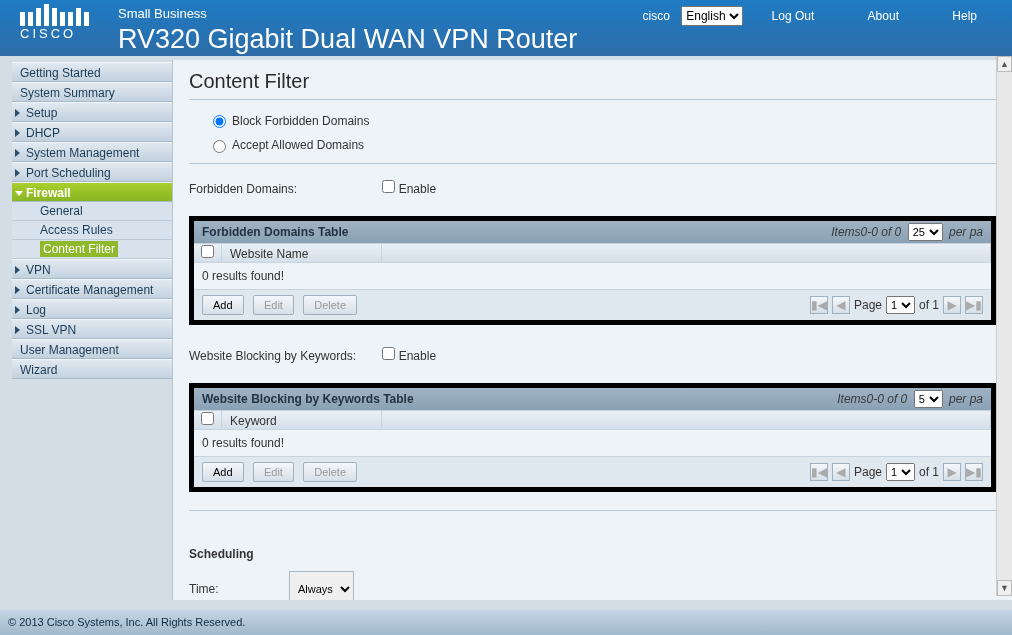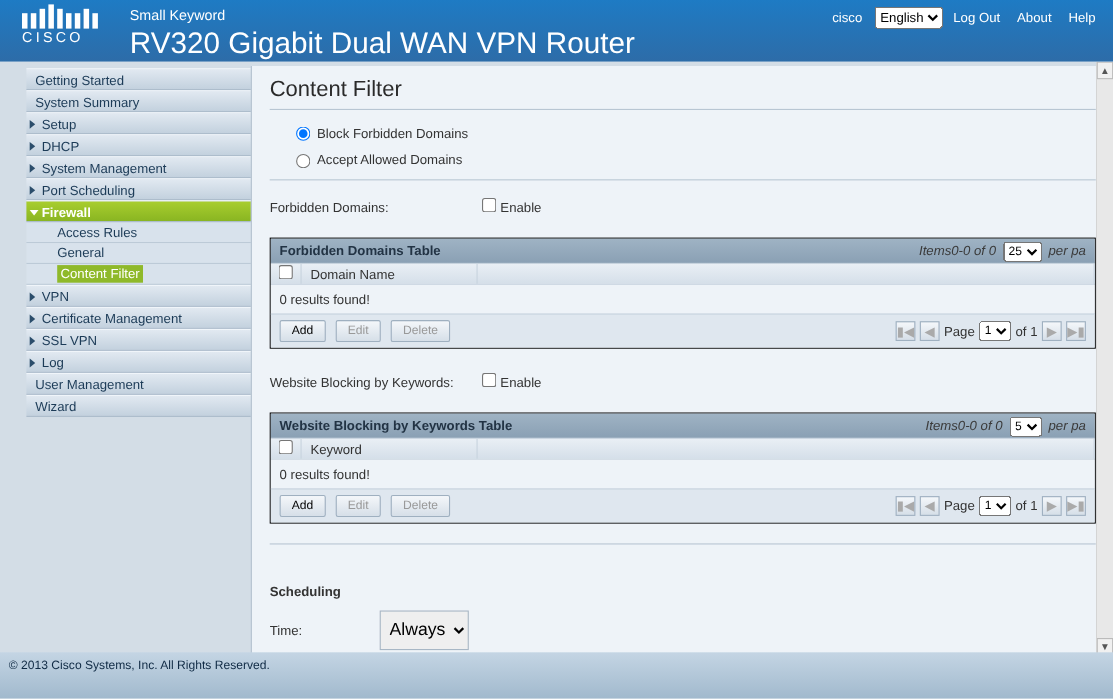--- a/index.html
+++ b/index.html
@@ -6,111 +6,111 @@
 body{background:#fff;font-size:12px;color:#333}
 .page{width:1012px;height:635px;position:relative;overflow:hidden}
 
 .hdr{height:56px;background:linear-gradient(#1e7bc4,#2d6ca8);color:#fff;position:relative}
 .logo-bars{position:absolute;left:20px;top:8px}
 .logo-bars span{display:inline-block;width:5px;height:14px;background:#fff;margin-right:3px}
 .logo-txt{position:absolute;left:20px;top:26px;font-size:13px;letter-spacing:3px;text-transform:uppercase}
 .sb{position:absolute;left:118px;top:6px;font-size:13px}
 .model{position:absolute;left:118px;top:24px;font-size:27px}
 .hdr-right{position:absolute;right:10px;top:6px;font-size:12px}
-.hdr-right a{color:#fff;text-decoration:none;margin:0 6px}
+.hdr-right a{color:#fff;text-decoration:none;margin:0 25px}
 .hdr-right select{font-size:12px;height:20px}
 .hdr-right .brand{margin-right:8px}
 
 .body{display:flex;height:554px;background:#d3dde6}
-.nav{width:228px;padding-top:6px;padding-left:24px}
+.nav{width:172px;padding-top:6px;padding-left:12px}
 .main-wrap{flex:1;padding:4px 0 0 0;position:relative}
 .main{background:#eef3f8;height:540px;overflow:auto;border-left:1px solid #b5c3d0;position:relative}
 
 .nav-row{height:20px;line-height:20px;background:linear-gradient(#e1e9f1,#c3d1de);border-bottom:1px solid #a9bac9;border-top:1px solid #f0f5fa;padding-left:8px;cursor:pointer;position:relative;font-size:12px;color:#1c3b57}
 .nav-row.arrow::before{content:'';position:absolute;left:3px;top:6px;width:0;height:0;border-top:4px solid transparent;border-bottom:4px solid transparent;border-left:5px solid #2b4d6b}
 .nav-row.arrow{padding-left:14px}
 .nav-row.open{background:linear-gradient(#a9ce2e,#89b522);color:#fff;font-weight:bold}
 .nav-row.open::before{border-left:none;border-top:5px solid #fff;border-left:4px solid transparent;border-right:4px solid transparent;left:3px;top:8px}
 .nav-sub{height:19px;line-height:19px;background:#d8e2ec;border-bottom:1px solid #bccad7;padding-left:28px;font-size:12px;color:#1c3b57;cursor:pointer}
 .nav-sub.sel{color:#fff}
 .nav-sub.sel span{background:#8fb92a;padding:1px 3px}
 
 .content{padding:10px 16px 20px 16px}
 h1{font-size:20px;font-weight:normal;color:#2a2a2a;margin-bottom:6px}
 .hr{border:0;border-top:1px solid #b8c6d3;margin:6px 0 14px 0}
 .radio-row{margin:6px 0 10px 24px;font-size:12px}
 .radio-row input{vertical-align:middle;margin-right:6px}
 .fld-row{margin:16px 0 8px 0;font-size:12px}
 .fld-row .lbl{display:inline-block;width:190px}
 
-.tbl{border:1px solid #000000;margin-top:20px}
+.tbl{border:5px solid #000000;margin-top:20px}
 .tbl-hd{background:linear-gradient(#9fb3c4,#8aa0b4);height:22px;line-height:22px;padding:0 8px;font-weight:bold;color:#223344;position:relative;font-size:12px}
 .tbl-hd .status{position:absolute;right:8px;top:0;font-style:italic;font-weight:normal;color:#3a3a3a}
 .tbl-hd .status select{font-size:11px;height:18px;margin:0 3px;font-style:normal}
 .tbl-cols{display:flex;background:linear-gradient(#e9eff5,#d5dfe9);border-top:1px solid #c7d3de;border-bottom:1px solid #c7d3de;height:20px;line-height:20px;font-size:12px}
 .tbl-cols .cb{width:28px;text-align:center;border-right:1px solid #c7d3de}
 .tbl-cols .col{padding-left:8px;border-right:1px solid #c7d3de}
 .tbl-empty{padding:6px 8px;font-size:12px;background:#eef3f8}
 .tbl-foot{background:#dfe7ef;border-top:1px solid #c7d3de;padding:5px 8px;display:flex;align-items:center;justify-content:space-between}
 .btns button{font-size:11px;padding:3px 10px;margin-right:6px;background:linear-gradient(#f4f7fa,#d6dfe8);border:1px solid #9fb0c0;border-radius:2px;cursor:pointer}
 .btns button[disabled]{color:#999;cursor:default}
 .pager{display:flex;align-items:center;gap:4px;font-size:12px}
 .pager .pg-btn{width:18px;height:18px;border:1px solid #9fb0c0;background:linear-gradient(#f4f7fa,#d6dfe8);display:flex;align-items:center;justify-content:center;cursor:pointer}
 .pager .pg-btn.dis{color:#aaa}
 .pager select{font-size:11px;height:18px}
 .section-title{font-weight:bold;margin-top:36px;margin-bottom:10px;font-size:12px}
 .sched-row{display:flex;align-items:center;margin:8px 0;font-size:12px}
 .sched-row .slbl{width:100px}
-.sched-row select,.sched-row input[type=text]{font-size:16px;height:36px;padding:2px 4px;border:1px solid #a8b7c5}
+.sched-row select,.sched-row input[type=text]{font-size:11px;height:36px;padding:2px 4px;border:1px solid #a8b7c5}
 .sched-row input[type=text]{width:90px;background:#14b8a6}
 
-.foot{position:absolute;left:0;bottom:0;width:1012px;height:42px;line-height:25px;background:linear-gradient(#c4d5e4,#a1b9cd);font-size:11px;color:#0f2a44;padding-left:8px}
+.foot{position:absolute;left:0;bottom:0;width:1012px;height:25px;line-height:25px;background:linear-gradient(#c4d5e4,#a1b9cd);font-size:11px;color:#0f2a44;padding-left:8px}
 
 .vscroll{position:absolute;right:0;top:0;width:16px;height:540px;background:#e8e8e8;border-left:1px solid #ccc}
 .vscroll .up,.vscroll .down{height:16px;background:#f0f0f0;border:1px solid #bbb;display:flex;align-items:center;justify-content:center;font-size:9px;color:#555}
 .vscroll .down{position:absolute;bottom:0;width:100%}
 </style>
 </head>
 <body>
 
 <div class="page">
 
   <div class="hdr">
     <div class="logo-bars">
       <span></span><span></span><span style="height:18px;margin-top:-2px"></span><span style="height:22px;margin-top:-4px"></span><span style="height:18px;margin-top:-2px"></span><span></span><span></span><span style="height:18px;margin-top:-2px"></span><span></span>
     </div>
     <div class="logo-txt">CISCO</div>
-    <div class="sb">Small Keyword</div>
+    <div class="sb">Small Business</div>
     <div class="model">RV320  Gigabit Dual WAN VPN Router</div>
     <div class="hdr-right">
       <span class="brand">cisco</span>
       <select><option>English</option></select>
       <a href="#">Log Out</a>
       <a href="#">About</a>
       <a href="#">Help</a>
     </div>
   </div>
 
   <div class="body">
 
     <div class="nav">
       <div class="nav-row">Getting Started</div>
       <div class="nav-row">System Summary</div>
       <div class="nav-row arrow">Setup</div>
       <div class="nav-row arrow">DHCP</div>
       <div class="nav-row arrow">System Management</div>
       <div class="nav-row arrow">Port Scheduling</div>
       <div class="nav-row arrow open">Firewall</div>
+        <div class="nav-sub">General</div>
         <div class="nav-sub">Access Rules</div>
-        <div class="nav-sub">General</div>
         <div class="nav-sub sel"><span>Content Filter</span></div>
       <div class="nav-row arrow">VPN</div>
       <div class="nav-row arrow">Certificate Management</div>
+      <div class="nav-row arrow">Log</div>
       <div class="nav-row arrow">SSL VPN</div>
-      <div class="nav-row arrow">Log</div>
       <div class="nav-row">User Management</div>
       <div class="nav-row">Wizard</div>
     </div>
 
     <div class="main-wrap">
     <div class="main">
       <div class="content">
         <h1>Content Filter</h1>
         <hr class="hr">
         <div class="radio-row">
@@ -131,21 +131,21 @@
           <div class="tbl-hd">
             <span>Forbidden Domains Table</span>
             <span class="status">
               <span>Items0-0 of 0</span>
               <select><option>25</option></select>
               <span>per pa</span>
             </span>
           </div>
           <div class="tbl-cols">
             <div class="cb"><input type="checkbox" style=""></div>
-            <div class="col" style="width:160px">Domain Name</div>
+            <div class="col" style="width:160px">Website Name</div>
             <div class="col" style="flex:1"></div>
           </div>
           <div class="tbl-empty">0 results found!</div>
           <div class="tbl-foot">
             <div class="btns">
               <button>Add</button>
               <button disabled="">Edit</button>
               <button disabled="">Delete</button>
             </div>
             <div class="pager">

